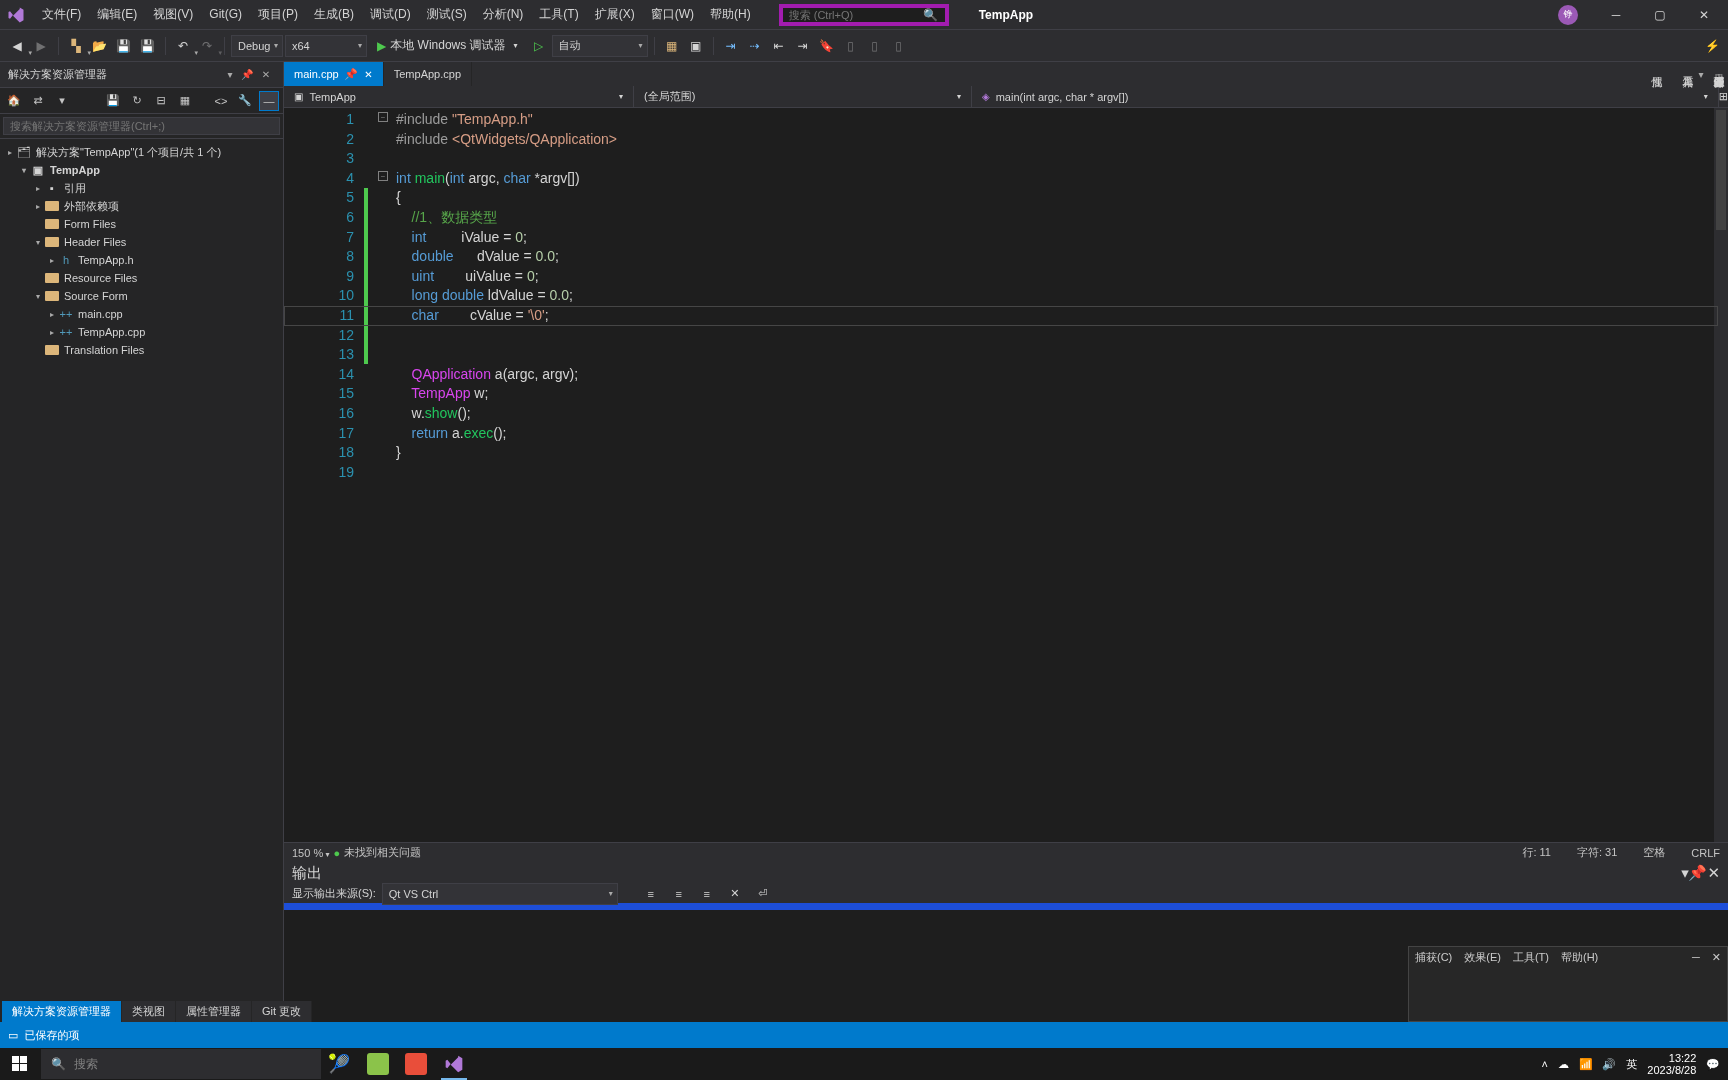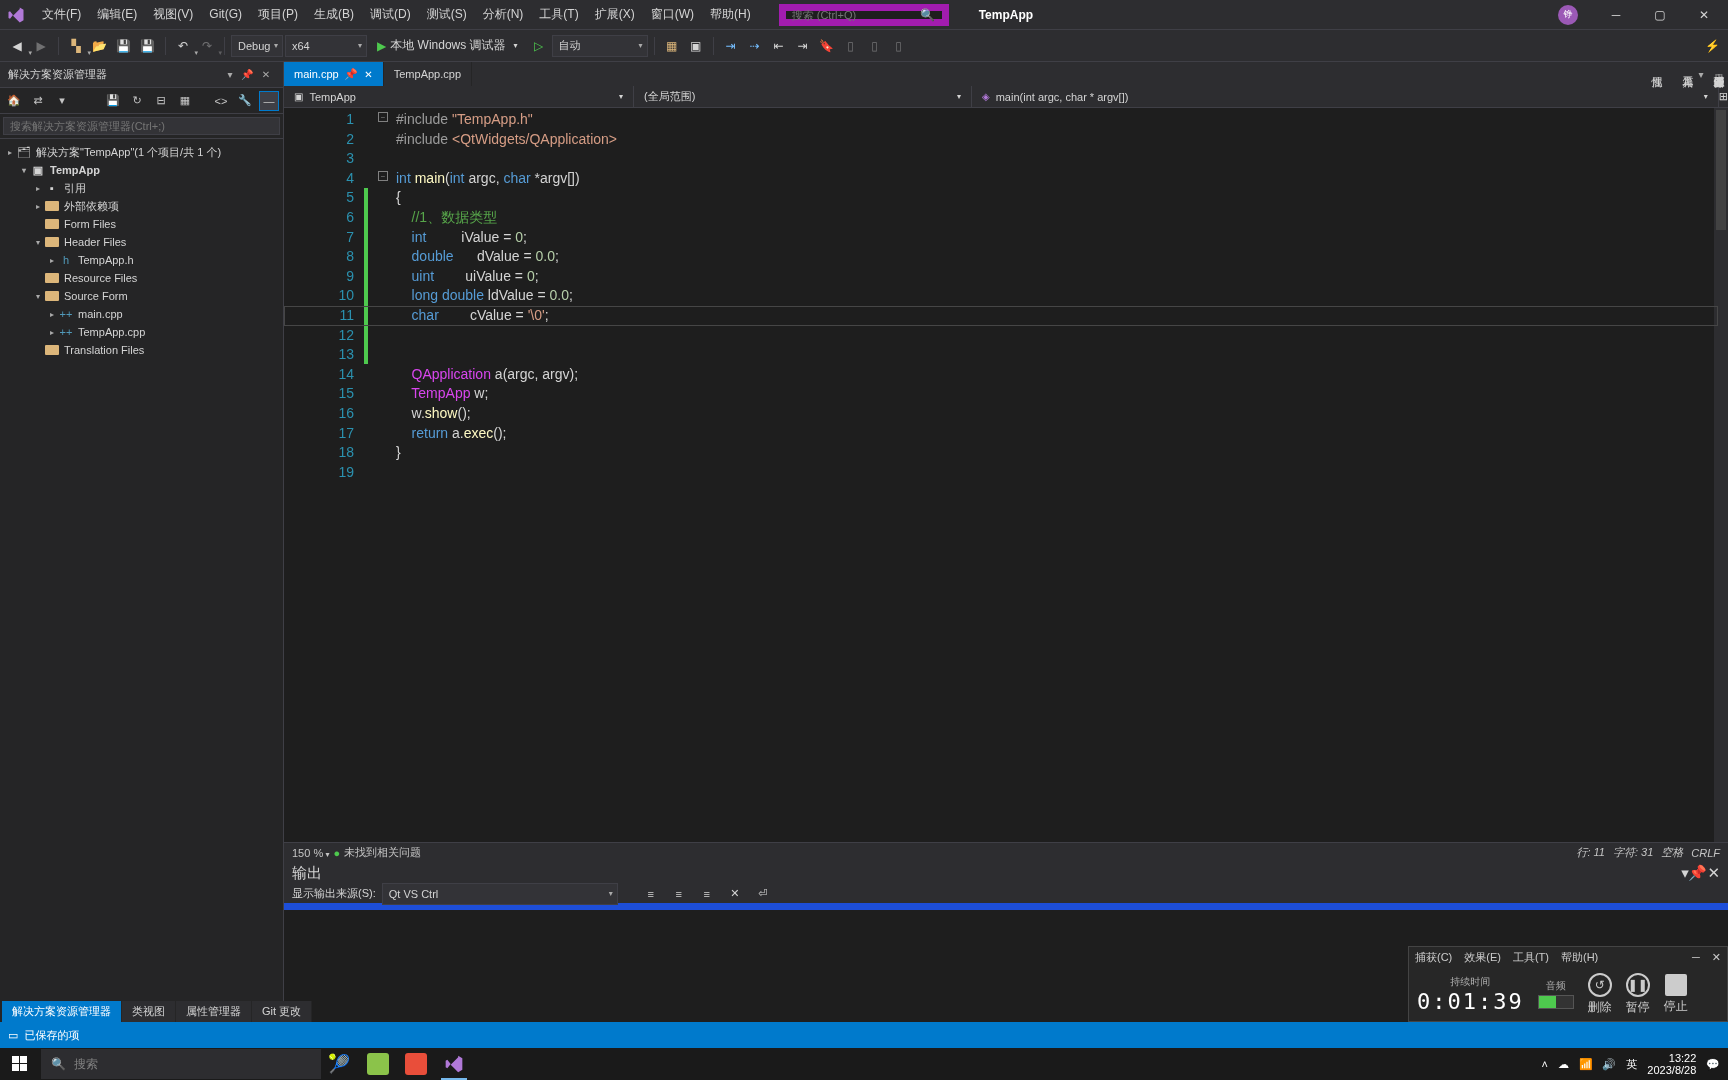--- a/index.html
+++ b/index.html
@@ -2,21 +2,21 @@
 <html><head>
 <meta charset="utf-8">
 <style>
 * { margin: 0; padding: 0; box-sizing: border-box; font-family: "Microsoft YaHei", "Segoe UI", sans-serif; }
 body { width: 1728px; height: 1080px; background: #1e1e1e; color: #d4d4d4; overflow: hidden; font-size: 12px; }
 
 
 .menubar { height: 30px; background: #2d2d30; display: flex; align-items: center; padding: 8px 4px; border-bottom: 1px solid #3f3f46; }
 .vs-logo { width: 24px; height: 24px; display:flex; align-items:center; justify-content:center; margin-right:6px; }
 .menu-item { padding: 4px 8px; color: #d4d4d4; cursor: pointer; }
-.search-box { margin-left: 20px; background: #1e1e1e; border: 7px solid #a21caf; width: 170px; height: 22px; display: flex; align-items: center; padding: 0 6px; position: relative; }
+.search-box { margin-left: 20px; background: #1e1e1e; border: 4px solid #a21caf; width: 170px; height: 22px; display: flex; align-items: center; padding: 0 6px; position: relative; }
 .search-box input { background: transparent; border: none; color: #808080; width: 100%; font-size: 11px; outline: none; }
 .search-icon { position:absolute; right:6px; color:#808080; }
 .app-name { margin-left: 30px; font-weight: bold; color: #fff; }
 .win-controls { margin-left: auto; display: flex; gap: 4px; align-items: center; }
 .avatar { width:20px; height:20px; border-radius:50%; background:#9b59b6; display:flex; align-items:center; justify-content:center; font-size:9px; color:#fff; margin-right:14px; }
 .win-btn { width: 40px; height: 26px; display: flex; align-items: center; justify-content: center; color: #d4d4d4; }
 
 
 .toolbar { height: 32px; background: #2d2d30; display: flex; align-items: center; padding: 0 6px; gap: 2px; border-bottom: 1px solid #3f3f46; }
 .tb-btn { width: 22px; height: 22px; display: flex; align-items: center; justify-content: center; color: #d4d4d4; position:relative; }
@@ -58,30 +58,30 @@
 .nav-seg { padding:0 10px; display:flex; align-items:center; gap:6px; border-right:1px solid #3f3f46; height:100%; }
 .nav-seg .seg-icon { font-size:10px; }
 .nav-seg.last { flex:1; }
 
 .code-wrap { flex:1; display:flex; position:relative; overflow:hidden; }
 .gutter { width: 94px; background:#1e1e1e; text-align:right; padding-right:24px; color:#2b91af; font-family: Consolas, monospace; font-size:14px; line-height:19.6px; padding-top:2px; }
 .gutter .ln { height:19.6px; }
 .fold-mark { position:absolute; width:10px; height:10px; border:1px solid #808080; color:#808080; font-size:8px; display:flex; align-items:center; justify-content:center; left:0; }
 .change-bar { position:absolute; left:80px; top:2px; width:4px; background:#4ec94e; }
 .code { flex:1; font-family: Consolas, "Courier New", monospace; font-size:14px; line-height:19.6px; padding-top:2px; padding-left:18px; white-space:pre; position:relative; }
-.kw { color:#569cd6; } .str { color:#d69d85; } .cmt { color:#57a64a; } .fn { color:#fef9c3; } .tp { color:#d946ef; } .num { color:#b5cea8; } .pnc { color:#d4d4d4; } .inc { color:#9b9b9b; }
+.kw { color:#569cd6; } .str { color:#d69d85; } .cmt { color:#57a64a; } .fn { color:#22c55e; } .tp { color:#d946ef; } .num { color:#b5cea8; } .pnc { color:#d4d4d4; } .inc { color:#9b9b9b; }
 .cur-line { position:absolute; left:0; right:10px; height:19.6px; border:1px solid #464646; pointer-events:none; }
 .scrollbar-v { position:absolute; right:0; top:0; bottom:0; width:14px; background:#2d2d30; }
 .scroll-thumb { position:absolute; top:2px; right:2px; width:10px; height:120px; background:#424242; }
 
 .editor-status { height:20px; background:#2d2d30; display:flex; align-items:center; padding:0 8px; font-size:11px; color:#c5c5c5; border-top:1px solid #3f3f46; }
 .editor-status .ok { color:#4ec94e; margin:0 4px; }
 .editor-status .zoom-dd::after { content:' ▾'; font-size:8px; }
 .editor-status .sp { flex:1; }
-.editor-status .st-item { margin-left:8px;font-style:italic; }
+.editor-status .st-item { margin-left:26px; }
 
 
 .output-panel { height: 160px; background:#252526; display:flex; flex-direction:column; }
 .out-header { height:22px; background:#2d2d30; display:flex; align-items:center; padding:0 8px; font-size:15px; }
 .out-tb { height:26px; background:#2d2d30; display:flex; align-items:center; padding:0 8px; gap:6px; font-size:11px; border-bottom:7px solid #1d4ed8; }
 .out-body { flex:1; background:#1e1e1e; position:relative; }
 
 
 .bottom-tabs { position:absolute; left:2px; bottom:58px; display:flex; background:#2d2d30; }
 .btab { padding:3px 10px; font-size:11px; border-right:1px solid #252526; }
@@ -407,42 +407,20 @@
 <div class="recorder">
   <div class="rec-menu">
     <span>捕获(C)</span>
     <span>效果(E)</span>
     <span>工具(T)</span>
     <span>帮助(H)</span>
     <span class="sp"></span>
     <span>─</span>
     <span>✕</span>
   </div>
-  <div class="rec-body">
-    <div class="rec-block">
-      <div class="rec-label">持续时间</div>
-      <div class="rec-time">0:01:39</div>
-    </div>
-    <div class="rec-block">
-      <div class="rec-label">音频</div>
-      <div class="rec-meter"></div>
-    </div>
-    <div class="rec-btn">
-        <div class="ri">↺</div>
-        <span>删除</span>
-      </div>
-    <div class="rec-btn">
-        <div class="ri">❚❚</div>
-        <span>暂停</span>
-      </div>
-    <div class="rec-btn stop">
-        <div class="ri"></div>
-        <span>停止</span>
-      </div>
-  </div>
 </div>
 
 <div class="statusbar">
   <span class="st-icon">▭</span>
   <span>已保存的项</span>
 </div>
 
 <div class="taskbar">
   <div class="task-btn">
     <svg width="16" height="16" viewBox="0 0 16 16">

